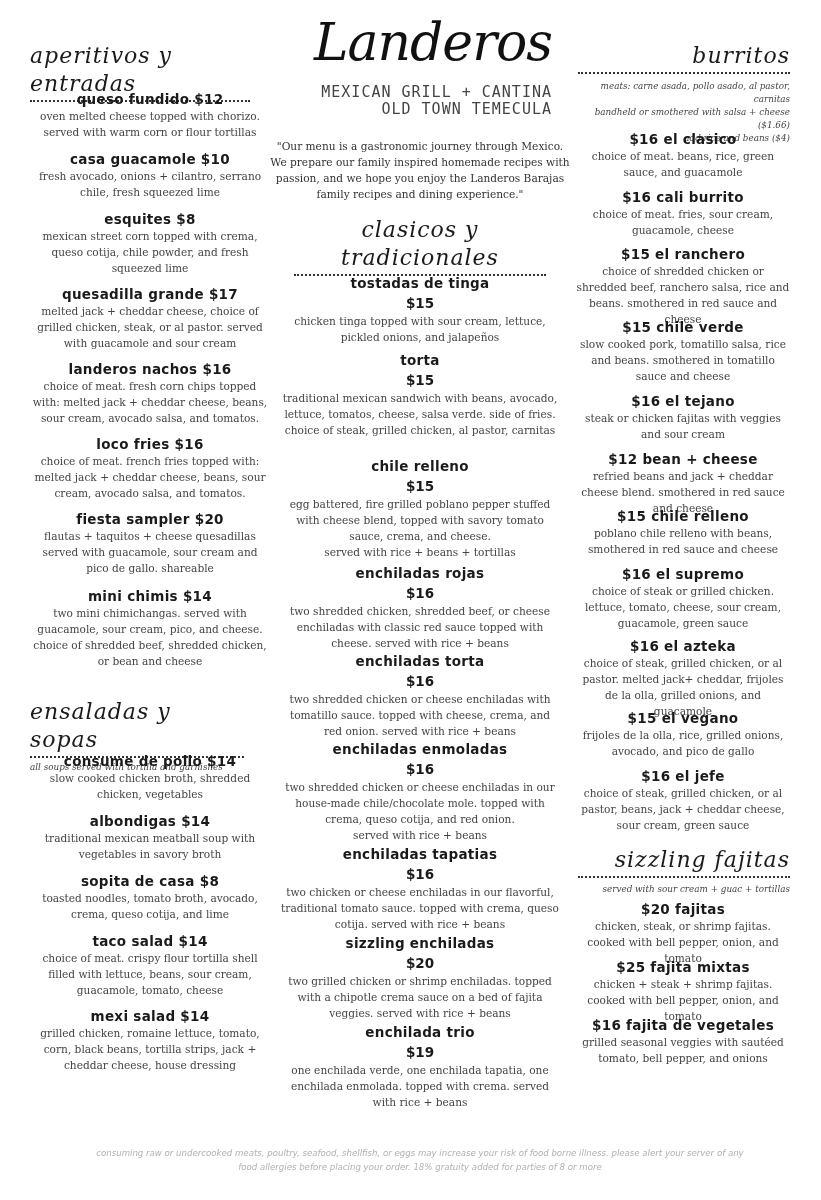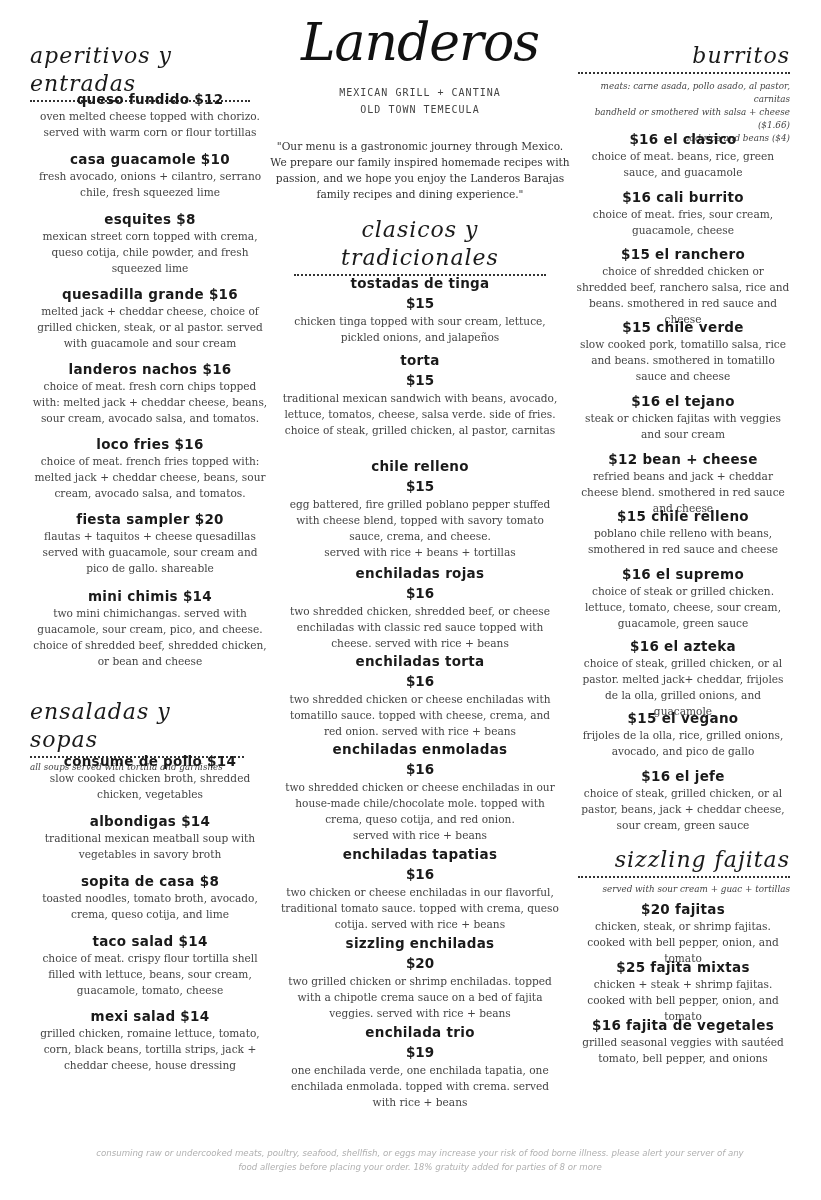--- a/index.html
+++ b/index.html
@@ -12,21 +12,21 @@
   .script { font-family:"DejaVu Serif", serif; font-style:italic; font-weight:normal; color:#1a1a1a; letter-spacing:1px; }
   .sec-title { font-size:22px; line-height:28px; margin:0; }
   .dots { border-bottom:2px dotted #333; height:0; margin-top:2px; }
 
   .name { font-family:"DejaVu Sans", sans-serif; font-weight:bold; font-size:13.5px; color:#1a1a1a; line-height:18px; letter-spacing:0.3px; }
   .desc { font-family:"DejaVu Serif", serif; font-size:10.6px; color:#444; line-height:16px; }
   .note { font-family:"DejaVu Serif", serif; font-style:italic; font-size:8.8px; color:#444; line-height:13px; }
   .item { margin-bottom:8px;text-align:center; }
 
   .logo { font-family:"DejaVu Serif", serif; font-style:italic; font-size:52px; line-height:60px; color:#111; letter-spacing:-1px; }
-  .tagline { font-family:"DejaVu Sans Mono", monospace; font-size:10px; color:#444; letter-spacing:1px; line-height:17px; }
+  .tagline { font-family:"DejaVu Sans Mono", monospace; font-size:15px; color:#444; letter-spacing:1px; line-height:17px; }
   .quote { font-family:"DejaVu Serif", serif; font-size:10.6px; color:#333; line-height:16px; }
 
   .mid .name { line-height:19px; }
   .price { font-family:"DejaVu Sans", sans-serif; font-weight:bold; font-size:13.5px; color:#1a1a1a; line-height:20px; }
   .mid .item { margin-bottom:3px; }
 
   .footer { position:absolute; left:90px; width:660px; top:1146px; text-align:center;
             font-family:"DejaVu Sans", sans-serif; font-style:italic; font-size:8.6px; color:#b0b0b0; line-height:14px; }
 </style>
 </head>
@@ -44,21 +44,21 @@
     </div>
     <div class="item" style="height:52px">
       <div class="name">casa guacamole $10</div>
       <div class="desc">fresh avocado, onions + cilantro, serrano chile, fresh squeezed lime</div>
     </div>
     <div class="item" style="height:67px">
       <div class="name">esquites $8</div>
       <div class="desc">mexican street corn topped with crema, queso cotija, chile powder, and fresh squeezed lime</div>
     </div>
     <div class="item" style="height:67px">
-      <div class="name">quesadilla grande $16</div>
+      <div class="name">quesadilla grande $17</div>
       <div class="desc">melted jack + cheddar cheese, choice of grilled chicken, steak, or al pastor. served with guacamole and sour cream</div>
     </div>
     <div class="item" style="height:67px">
       <div class="name">landeros nachos $16</div>
       <div class="desc">choice of meat. fresh corn chips topped with: melted jack + cheddar cheese, beans, sour cream, avocado salsa, and tomatos.</div>
     </div>
     <div class="item" style="height:67px">
       <div class="name">loco fries $16</div>
       <div class="desc">choice of meat. french fries topped with: melted jack + cheddar cheese, beans, sour cream, avocado salsa, and tomatos.</div>
     </div>
@@ -95,21 +95,21 @@
       <div class="desc">choice of meat. crispy flour tortilla shell filled with lettuce, beans, sour cream, guacamole, tomato, cheese</div>
     </div>
     <div class="item">
       <div class="name">mexi salad $14</div>
       <div class="desc">grilled chicken, romaine lettuce, tomato, corn, black beans, tortilla strips, jack + cheddar cheese, house dressing</div>
     </div>
   </div>
 </div>
 
 <div class="col mid">
-  <div style="position:absolute; top:12px; width:264px;">
+  <div style="position:absolute; top:12px; width:264px;text-align:right;">
     <div class="logo">Landeros</div>
     <div class="tagline" style="margin-top:12px;">MEXICAN GRILL + CANTINA</div>
     <div class="tagline">OLD TOWN TEMECULA</div>
   </div>
   <div class="quote" style="position:absolute; top:138px; left:-20px; width:304px;">"Our menu is a gastronomic journey through Mexico. We prepare our family inspired homemade recipes with passion, and we hope you enjoy the Landeros Barajas family recipes and dining experience."</div>
 
   <div style="position:absolute; top:216px; width:264px;text-align:center;">
     <h2 class="script sec-title">clasicos y tradicionales</h2>
     <div class="dots" style="margin:2px 6px 0;"></div>
   </div>

